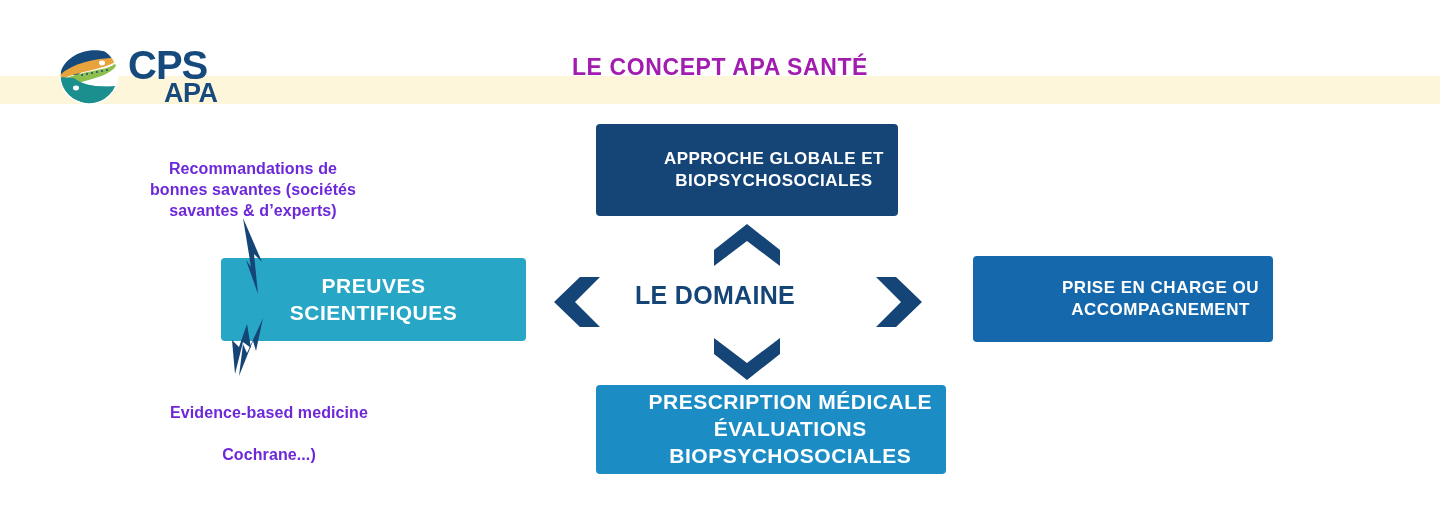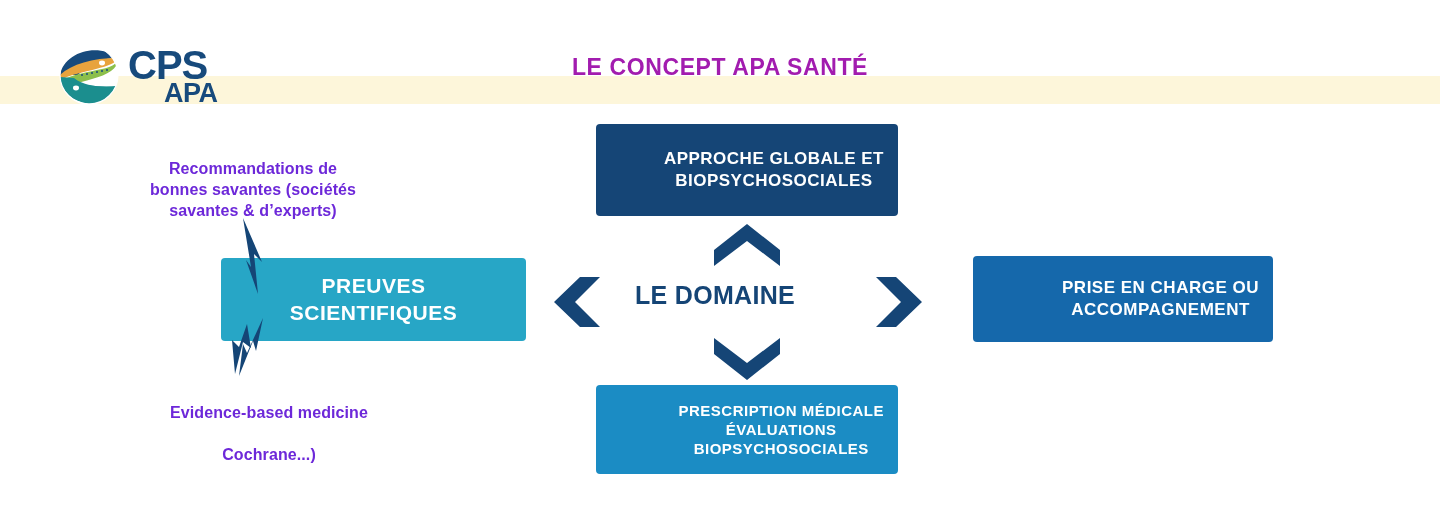--- a/index.html
+++ b/index.html
@@ -107,24 +107,24 @@
     top: 256px;
     width: 300px;
     height: 86px;
     background: #1568AB;
     font-size: 17px;
   }
 
   .box-bottom {
     left: 596px;
     top: 385px;
-    width: 302px;
+    width: 350px;
     height: 89px;
     background: #1B8CC4;
-    font-size: 15px;
+    font-size: 21px;
   }
 
   
   .center-label {
     position: absolute;
     left: 588px;
     top: 264px;
     width: 254px;
     text-align: center;
     color: #154576;

